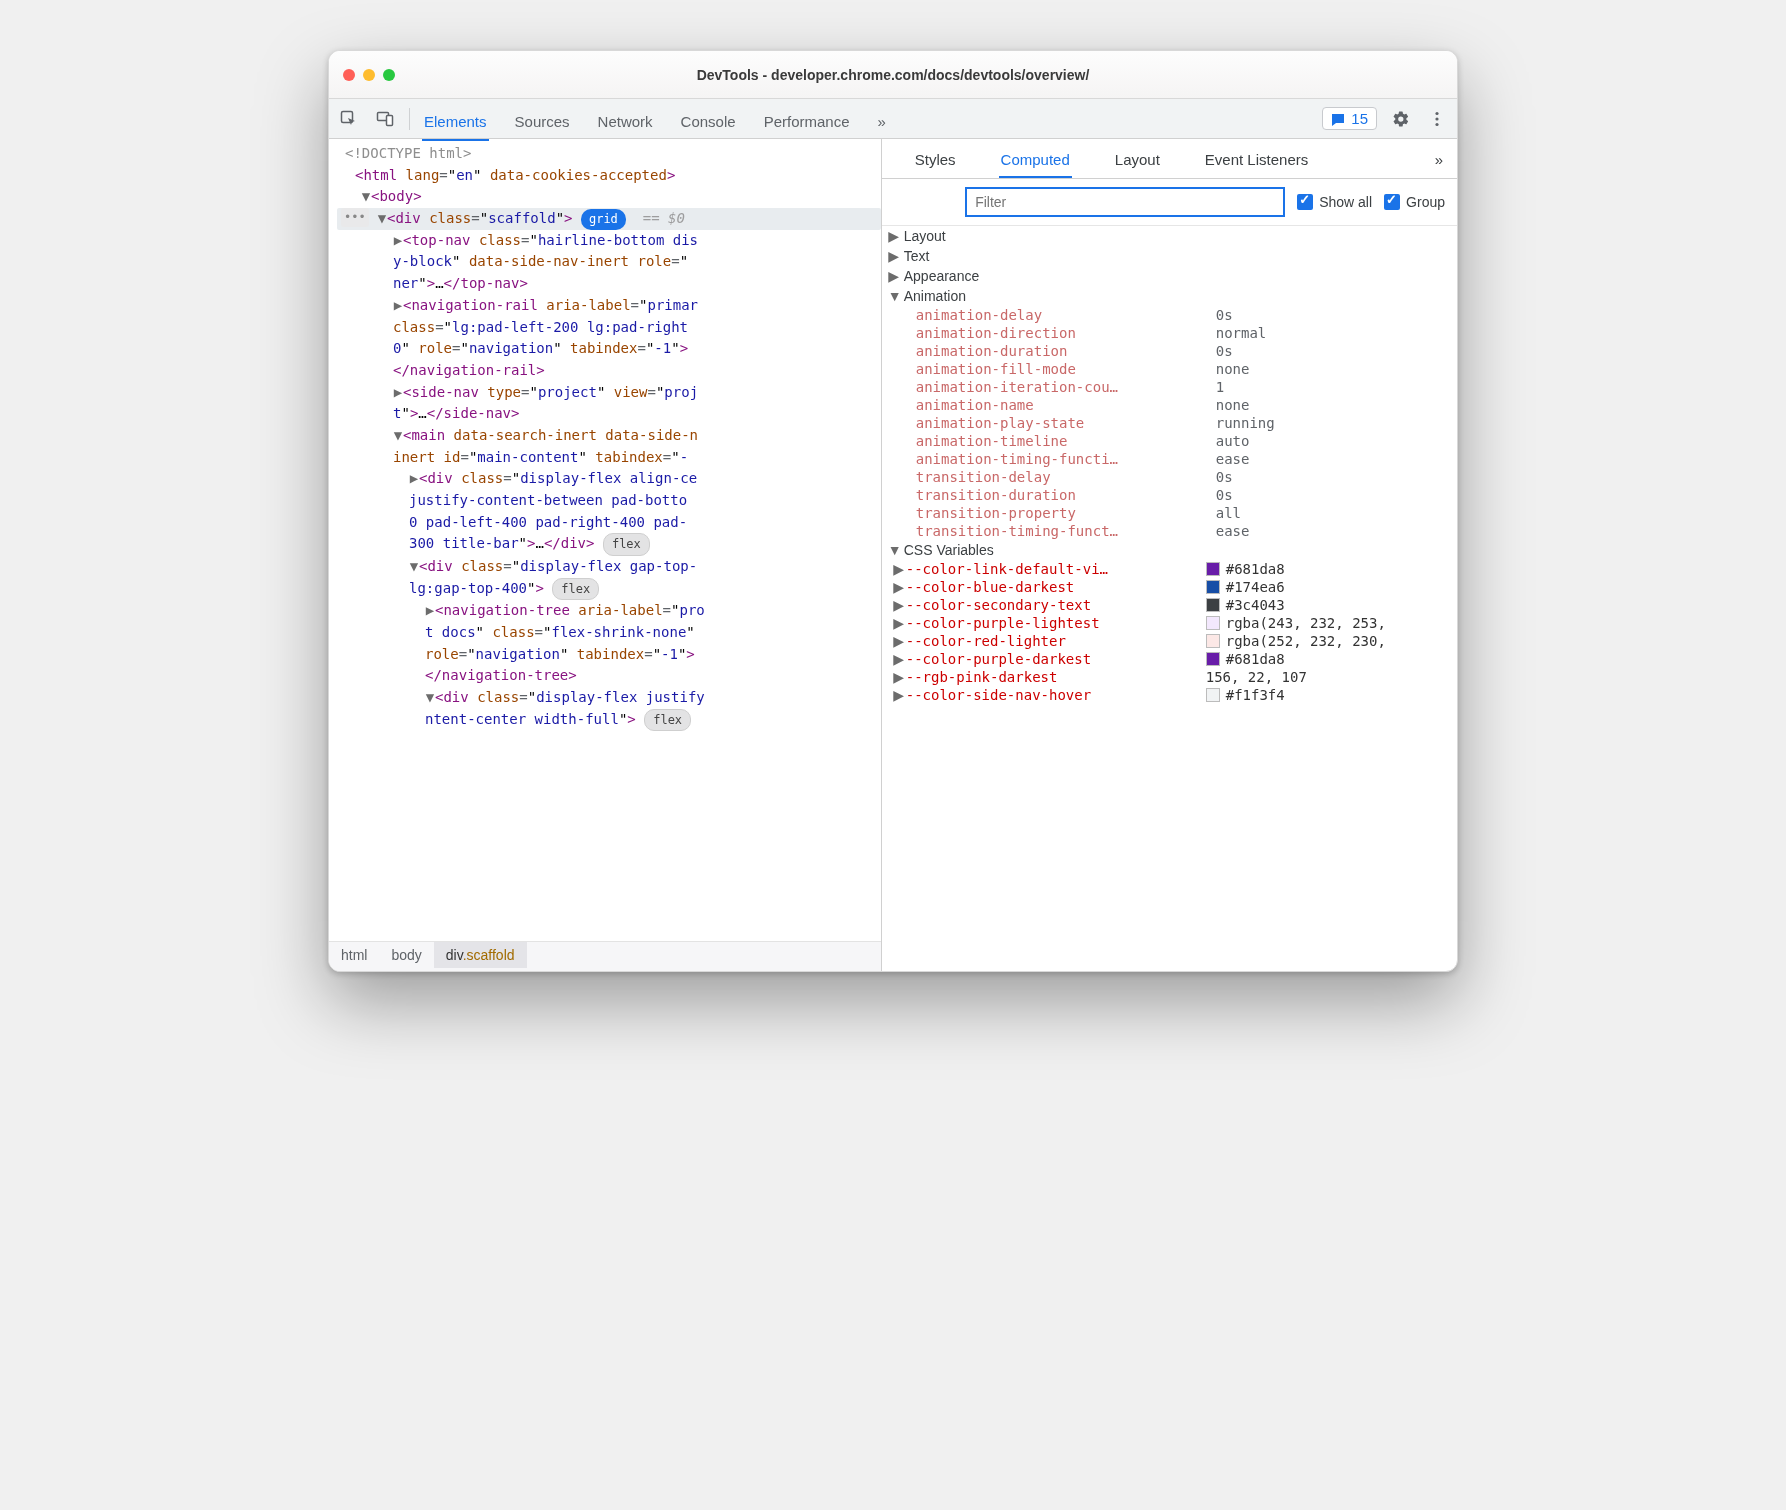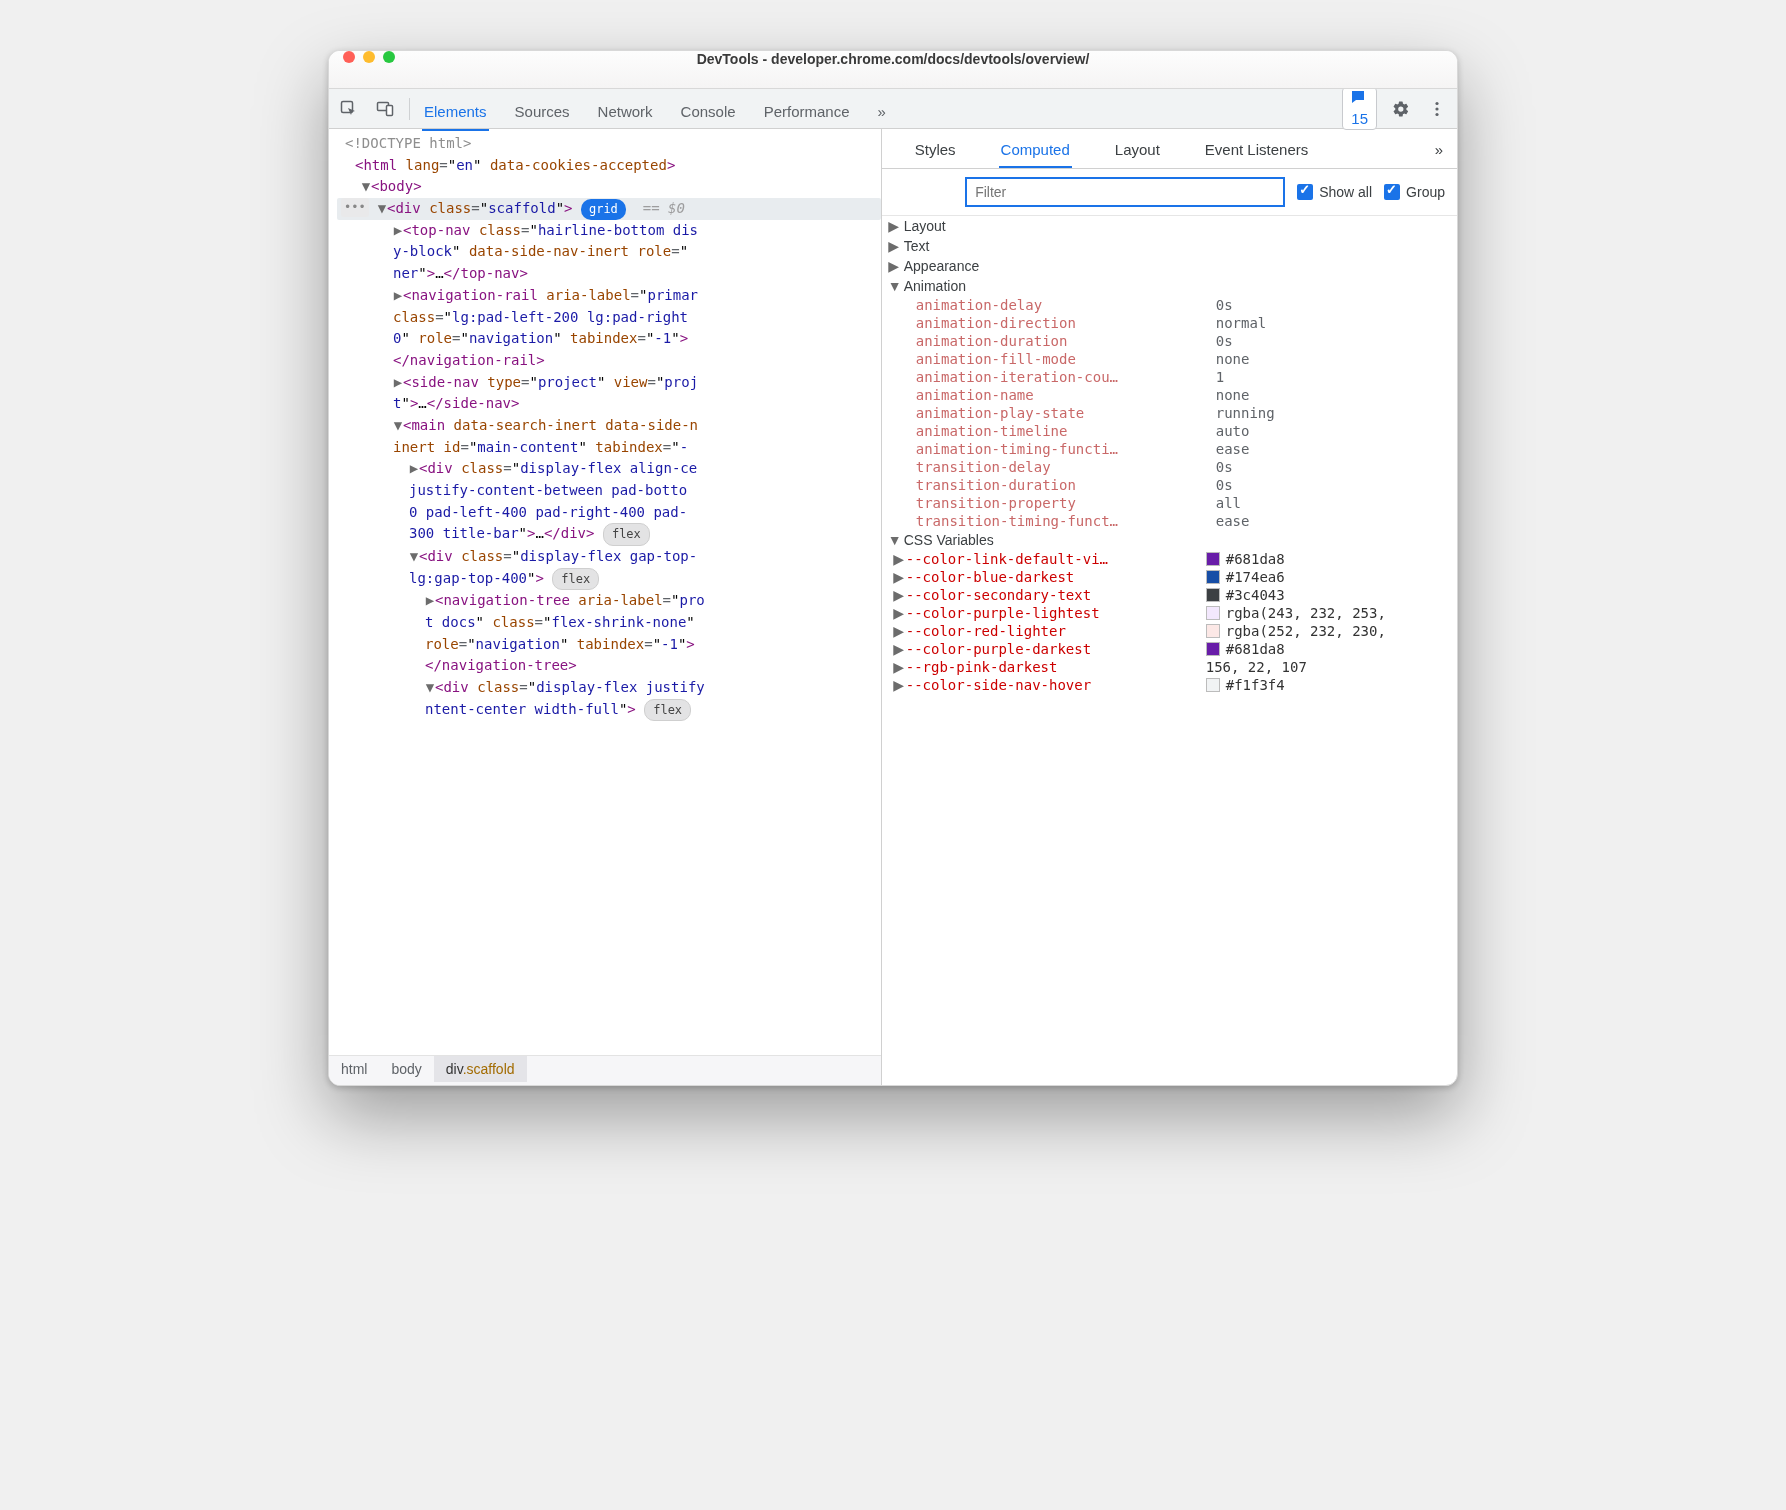--- a/index.html
+++ b/index.html
@@ -14,24 +14,25 @@
   }
   .window {
     width: 1130px;
     background: #fff;
     border-radius: 12px;
     box-shadow: 0 30px 70px rgba(0,0,0,0.35), 0 2px 6px rgba(0,0,0,0.2);
     overflow: hidden;
     border: 1px solid #d8d8d8;
   }
   .titlebar {
-    height: 38px;
+    height: 48px;
     background: linear-gradient(#fdfdfd,#f5f4f4);
     border-bottom: 1px solid #d8d8d8;
     display: flex;
+    align-items: center;
     padding: 0 14px;
     gap: 8px;
     position: relative;
   }
   .traffic { display: flex; gap: 8px; }
   .traffic .dot { width: 12px; height: 12px; border-radius: 50%; }
   .traffic .red { background: #ff5f57; }
   .traffic .yellow { background: #febc2e; }
   .traffic .green { background: #28c840; }
   .title {
@@ -49,25 +50,25 @@
     gap: 12px;
     font-size: 15px;
   }
   .tool-icon { width: 24px; height: 24px; display:flex; align-items:center; justify-content:center; color:#5f6368; }
   .divider { width:1px; height:22px; background:#cfd1d3; }
   .tabs { display:flex; align-items:center; gap: 24px; flex:1; }
   .tab { color:#5f6368; padding: 9px 2px; cursor:pointer; border-bottom: 2px solid transparent; margin-top: 8px; }
   .tab.active { color:#1a73e8; border-bottom-color:#1a73e8; font-weight: 500; }
   .right-tools { display:flex; align-items:center; gap:12px; }
   .issue-badge {
-    display:flex; align-items:flex-start; gap:6px;
+    display:flex; align-items:flex-end; gap:6px;
     border:1px solid #c8cace; border-radius:4px;
-    padding: 2px 8px; background:#fff; color:#1a73e8; font-weight:500;flex-direction:column;
-  }
-  .main { display:flex; height: 956px; }
+    padding: 2px 8px; background:#fff; color:#1a73e8; font-weight:500;
+  }
+  .main { display:flex; height: 832px; }
   .left-pane { width: 49%; border-right:1px solid #d0d0d0; display:flex; flex-direction:column; }
   .right-pane { flex:1; display:flex; flex-direction:column; }
   .dom-tree {
     flex:1; overflow:hidden;
     font-family: ui-monospace, Menlo, Monaco, Consolas, monospace;
     font-size: 14px; line-height: 1.55;
     padding: 4px 0 4px 8px;
   }
   .dom-row { white-space: pre-wrap; }
   .gutter-ellipsis {

